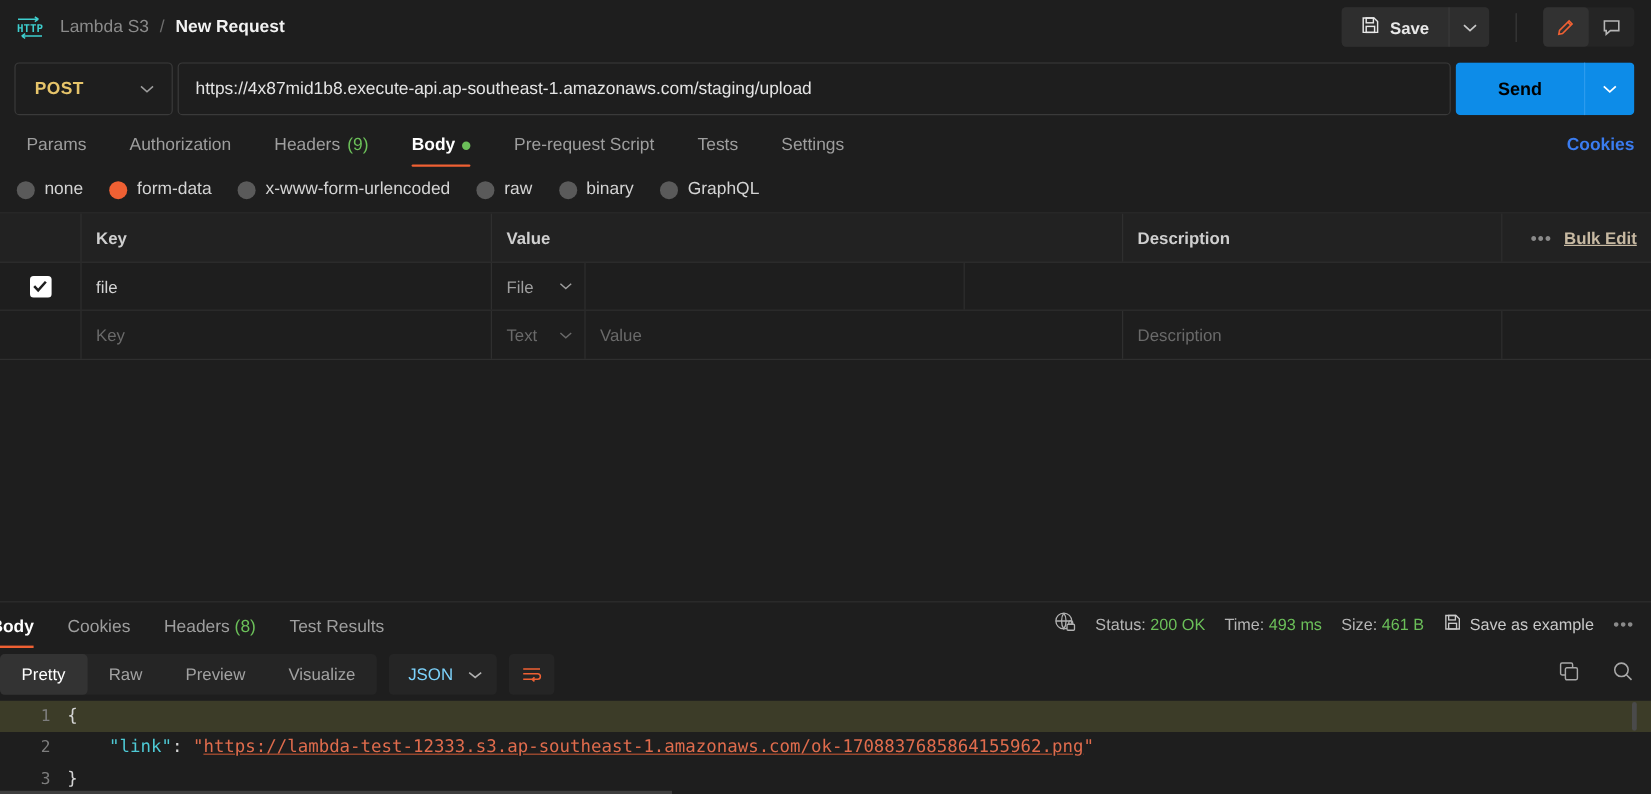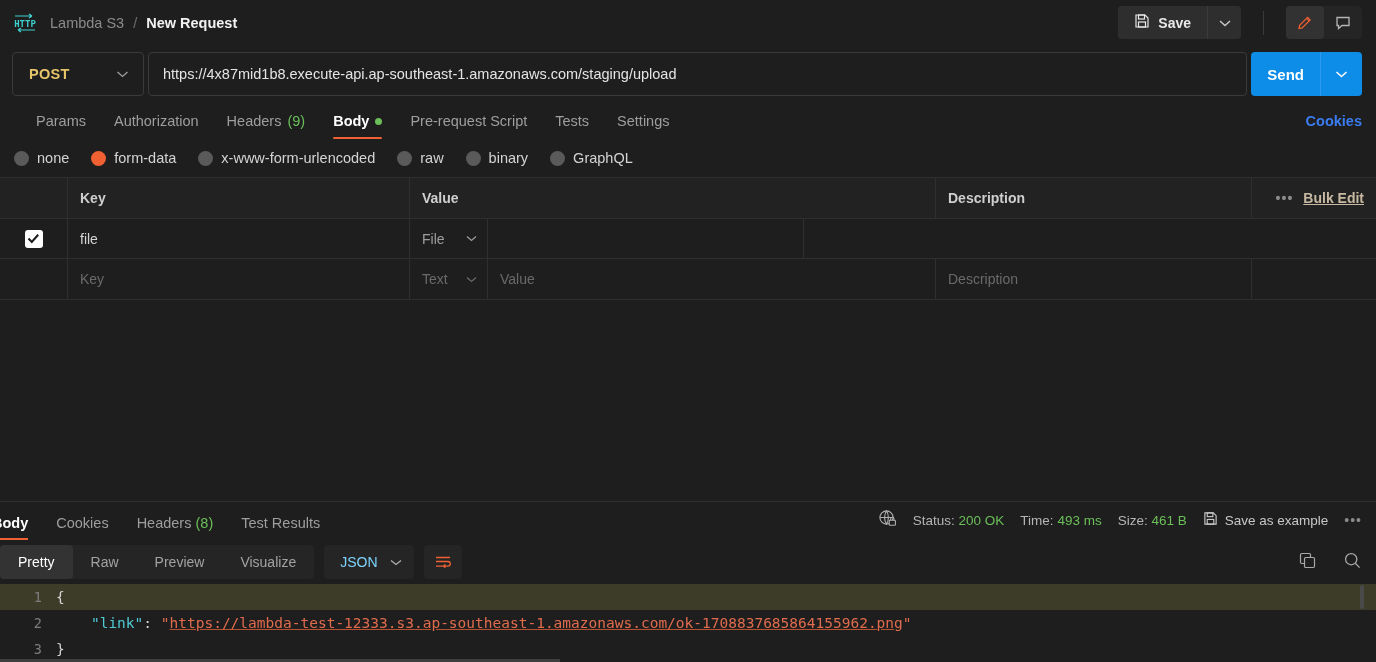--- a/index.html
+++ b/index.html
@@ -55,34 +55,34 @@
   }
   .method-label { color: #e6c46a; font-weight: bold; font-size: 14.5px; letter-spacing: .3px; }
   .url-box {
     flex: 1 1 auto; height: 44px;
     background: #1e1e1e; border: 1px solid #3a3a3a; border-radius: 4px;
     display: flex; align-items: center; padding: 0 14px;
     font-size: 14.5px; color: #e4e4e4; overflow: hidden; white-space: nowrap;
   }
   .send-group { display:flex; align-items:center; height: 44px; border-radius: 4px; overflow: hidden; flex: 0 0 auto; }
   .send-btn {
-    background: #0d8ce8; color: #ffffff; font-weight: bold; font-size: 15px;
-    padding: 0 16px; height: 44px; border: none; cursor: pointer;
+    background: #0d8ce8; color: #000000; font-weight: bold; font-size: 15px;
+    padding: 0 35px; height: 44px; border: none; cursor: pointer;
   }
   .send-caret {
     background: #0d8ce8; width: 42px; height: 44px;
     display:flex; align-items:center; justify-content:center;
     border-left: 1px solid #2c9bee; cursor: pointer;
   }
 
   
   .req-tabs {
     height: 36px; flex: 0 0 36px;
-    display: flex; align-items: flex-end; gap: 4px;
-    padding: 0 14px 0 10px; position: relative; margin-left: 14px;
+    display: flex; align-items: flex-end; gap: 12px;
+    padding: 0 14px 0 10px; position: relative;
   }
   .rtab {
     position: relative; padding: 0 12px 10px 12px;
     font-size: 14.5px; color: #9e9e9e; cursor: pointer;
     display: flex; align-items: center; gap: 6px; white-space: nowrap;
   }
   .rtab.active { color: #fff; font-weight: bold; }
   .rtab.active::after {
     content:""; position:absolute; left:12px; right:12px; bottom:0; height:2px; background:#ef6033; border-radius: 2px;
   }

